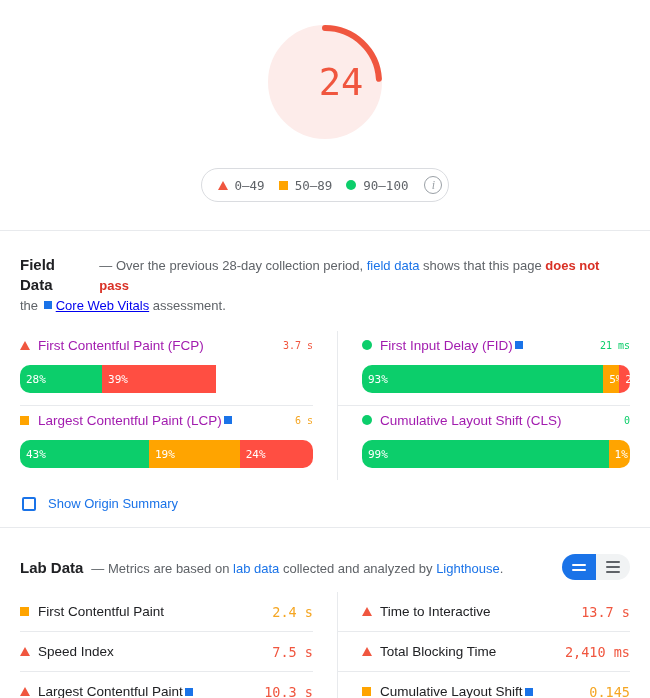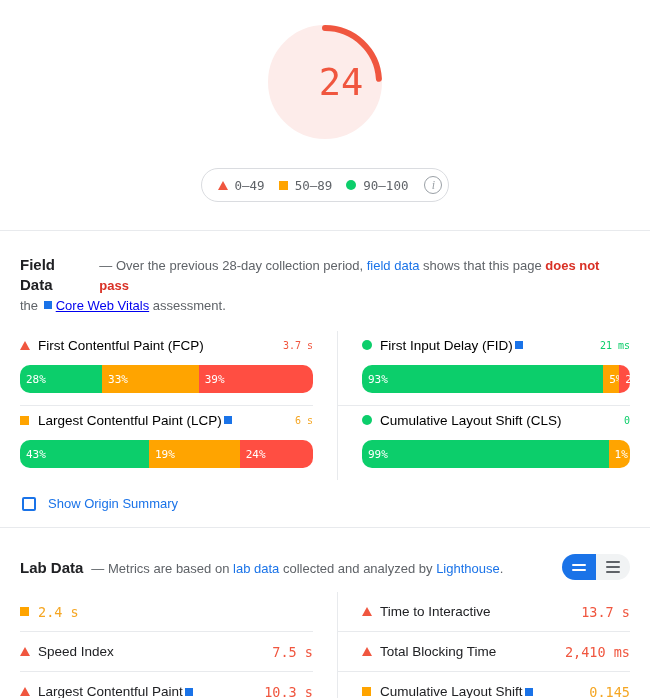--- a/index.html
+++ b/index.html
@@ -101,21 +101,21 @@
   }
   .metric { padding-bottom: 12px; }
   .metric.bordered { border-bottom: 1px solid #e8eaed; }
   .metric.rightcol { border-left: 1px solid #e8eaed; padding-left: 24px; }
   .metric-row {
     display: flex; align-items: center;
     height: 28px;
   }
   .metric-ic { width: 18px; display: flex; align-items: center; }
   .metric-name {
-    font-size: 13.5px; color: #000000; flex: 1;
+    font-size: 13.5px; color: #a21caf; flex: 1;
     display: flex; align-items: center;
   }
   .metric-val {
     font-size: 10px;
     font-family: "DejaVu Sans Mono", monospace;
   }
   .val-red { color: #f0563f; }
   .val-orange { color: #f5a623; }
   .val-green { color: #0cce6b; }
   .bar {
@@ -242,21 +242,20 @@
       <div class="metric bordered">
         <div class="metric-row">
           <span class="metric-ic">
             <span class="tri"></span>
           </span>
           <span class="metric-name">First Contentful Paint (FCP)</span>
           <span class="metric-val val-red">3.7 s</span>
         </div>
         <div class="bar">
           <span class="b-good" style="width:28%">28%</span>
-          <span class="b-avg" style="width:33%">33%</span>
           <span class="b-bad" style="width:39%">39%</span>
         </div>
       </div>
 
       <div class="metric bordered rightcol">
         <div class="metric-row">
           <span class="metric-ic">
             <span class="circ"></span>
           </span>
           <span class="metric-name">
@@ -342,20 +341,21 @@
         </div>
       </div>
     </div>
 
     <div class="lab-grid">
 
       <div class="lab-item">
         <span class="metric-ic">
             <span class="sq"></span>
           </span>
+        <span class="lab-name">First Contentful Paint</span>
         <span class="lab-val val-orange">2.4 s</span>
       </div>
 
       <div class="lab-item rightcol">
         <span class="metric-ic">
             <span class="tri"></span>
           </span>
         <span class="lab-name">Time to Interactive</span>
         <span class="lab-val val-red">13.7 s</span>
       </div>

